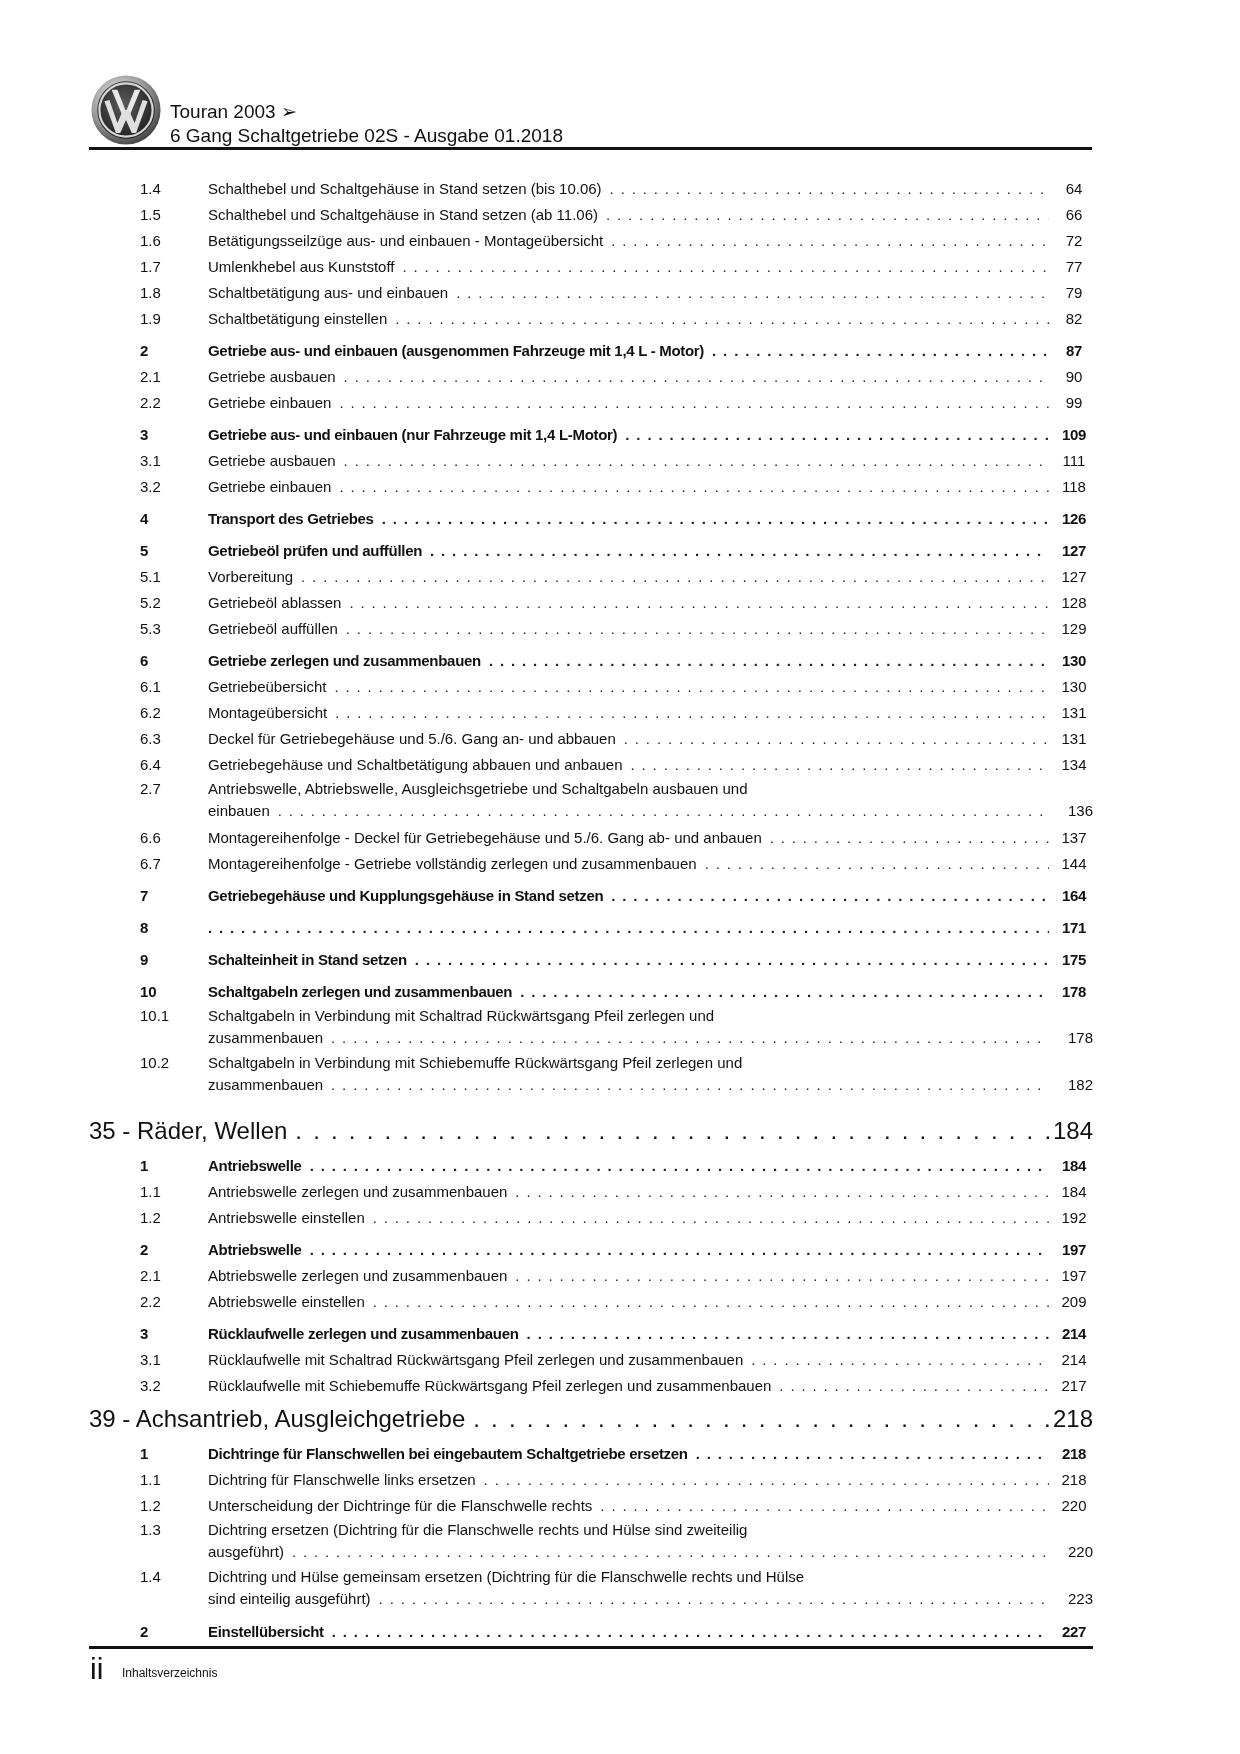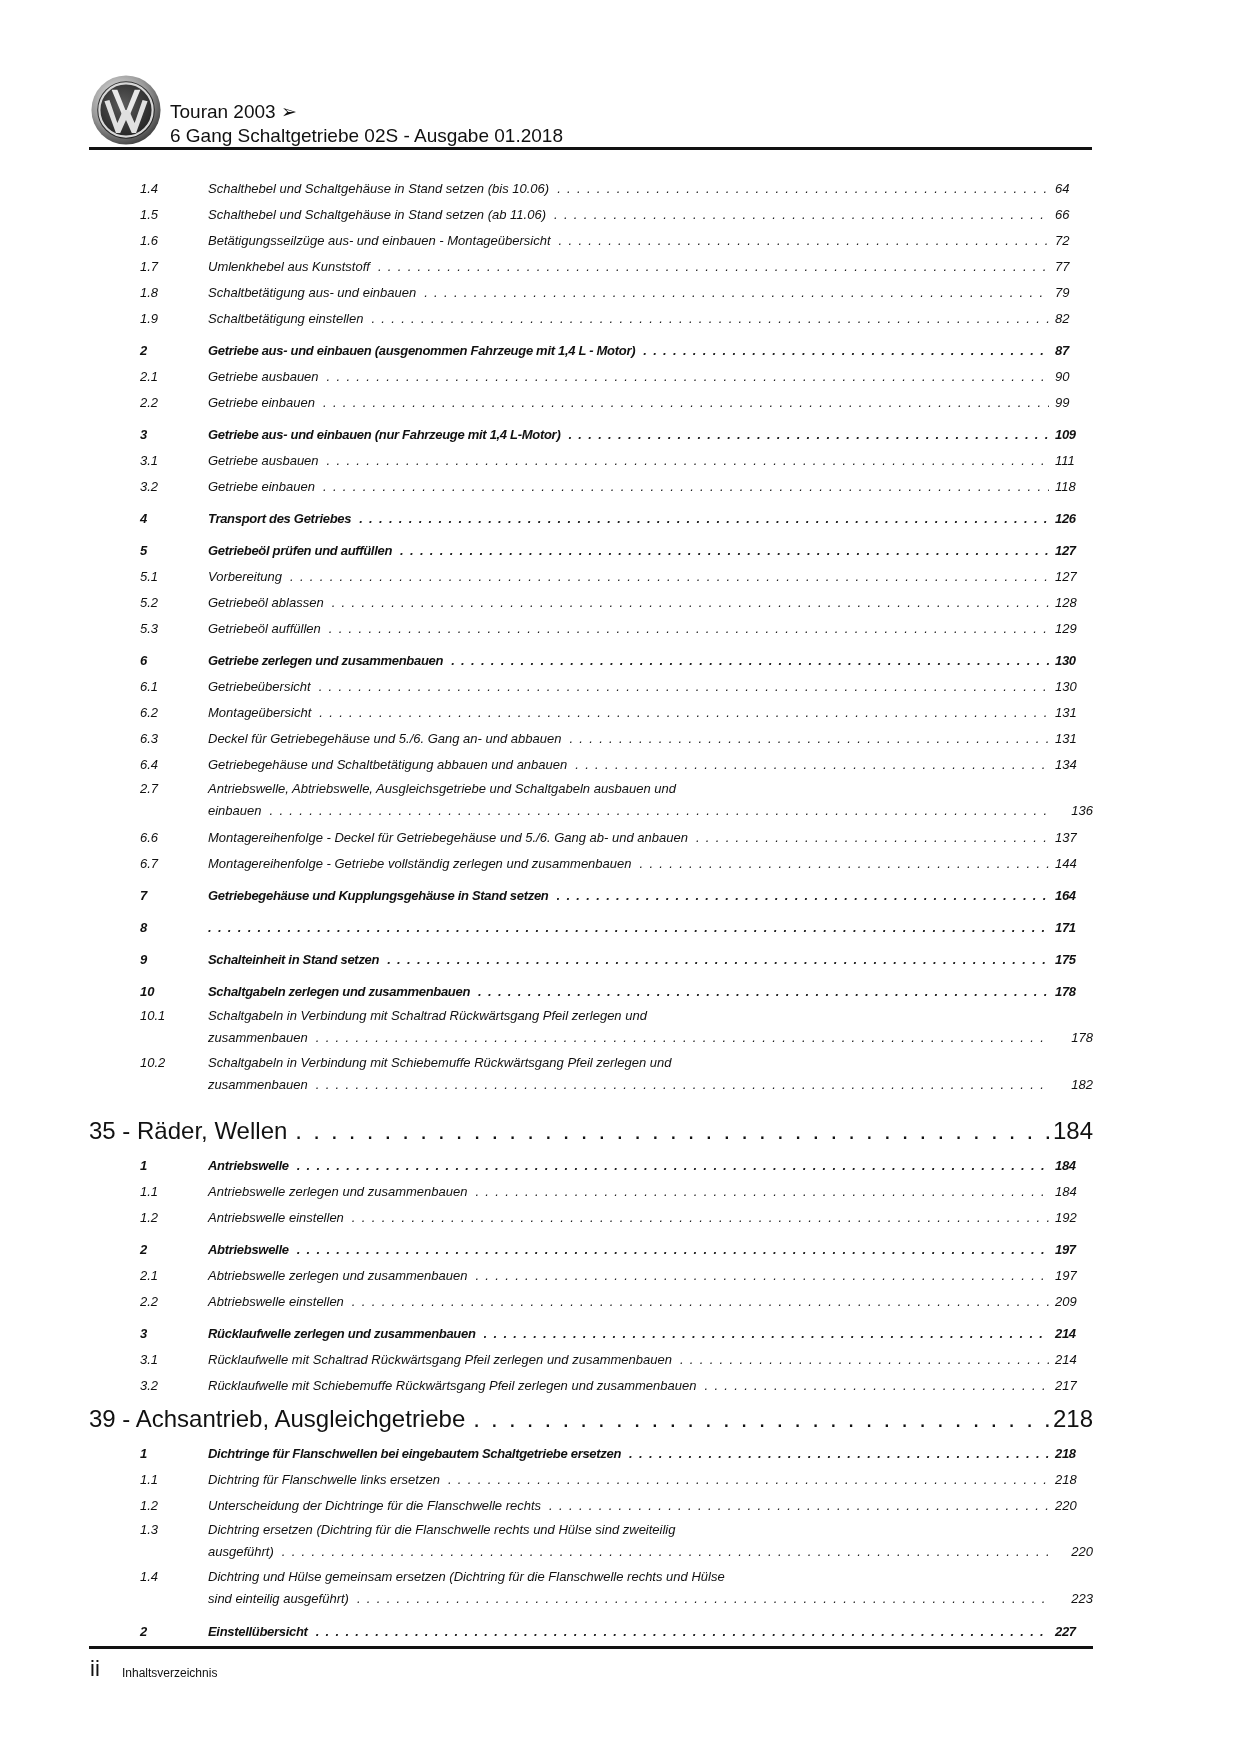--- a/index.html
+++ b/index.html
@@ -2,45 +2,45 @@
 <html><head>
 <meta charset="utf-8">
 <style>
   html, body { margin: 0; padding: 0; background: #ffffff; }
   body { width: 1240px; height: 1754px; position: relative; overflow: hidden;
          font-family: "Liberation Sans", sans-serif; color: #111; }
   .logo { position: absolute; left: 90px; top: 74px; width: 72px; height: 72px; }
   .hdr-text { position: absolute; left: 170px; top: 100px; font-size: 19px; line-height: 24px; color: #111; }
   .hdr-line { position: absolute; left: 89px; top: 147px; width: 1003px; height: 3px; background: #111; }
   .toc { position: absolute; left: 89px; top: 176px; width: 1004px; }
-  .row { position: relative; display: flex; align-items: flex-end; font-size: 13px; line-height: 26px; height: 26px; font-style: italic; }
+  .row { position: relative; display: flex; align-items: flex-end; font-size: 15px; line-height: 26px; height: 26px; }
   .row .num { position: absolute; left: 51px; top: 0; }
   .row .title { position: absolute; left: 119px; right: 0; top: 0; display: flex; }
   .row .title .t { white-space: nowrap; padding-right: 8px; background: #fff; }
   .row .title .dots { flex: 1; overflow: hidden; white-space: nowrap; letter-spacing: 5.2px; color: #222; }
   .row .title .dots::before { content: ". . . . . . . . . . . . . . . . . . . . . . . . . . . . . . . . . . . . . . . . . . . . . . . . . . . . . . . . . . . . . . . . . . . . . . . . . . . . . . . . . . . . . . . . . . . . . . . . . . . . . . . . . . . . . . . . . . . . . . . . ."; letter-spacing: 0; word-spacing: 2.7px; }
-  .row .title .pg { white-space: nowrap; padding-left: 6px; min-width: 38px; text-align: left; }
+  .row .title .pg { white-space: nowrap; padding-left: 6px; min-width: 38px; text-align: center; }
   .row.bold { font-weight: bold; margin-top: 6px; letter-spacing: -0.3px; }
   .row.bold .num { letter-spacing: 0; }
   .row.two { height: 47px; }
   .row.two .title { display: block; }
   .row.two .line1 { white-space: nowrap; line-height: 21px; }
   .row.two .line2 { display: flex; line-height: 24px; align-items: center; }
   .row.two .line2 .t { white-space: nowrap; padding-right: 8px; }
   .row.two .line2 .dots { flex: 1; overflow: hidden; white-space: nowrap; }
   .row.two .line2 .dots::before { content: ". . . . . . . . . . . . . . . . . . . . . . . . . . . . . . . . . . . . . . . . . . . . . . . . . . . . . . . . . . . . . . . . . . . . . . . . . . . . . . . . . . . . . . . . . . . . . . . . . . . . . . . . . . . . . . . . . . . . . . . . ."; word-spacing: 2.7px; }
   .row.two .line2 .pg { white-space: nowrap; padding-left: 6px; min-width: 38px; text-align: right; }
   .row.two .num { top: 0; line-height: 21px; }
   .chap { display: flex; font-size: 24px; line-height: 32px; height: 32px; margin-top: 16px; margin-bottom: 2px; }
   .chap .t { white-space: nowrap; padding-right: 8px; }
   .chap .dots { flex: 1; overflow: hidden; white-space: nowrap; }
   .chap .dots::before { content: ". . . . . . . . . . . . . . . . . . . . . . . . . . . . . . . . . . . . . . . . . . . . . . . . . . . . . . . . . . . . . . . . . . . . . . . . . . . . . . . . . . . . . . . . . . . . . . . . . ."; word-spacing: 4.5px; }
   .chap .pg { white-space: nowrap; }
   .ftr-line { position: absolute; left: 89px; top: 1646px; width: 1004px; height: 3px; background: #111; }
-  .ftr-num { position: absolute; left: 90px; top: 1652px; font-size: 22px; line-height: 34px; }
+  .ftr-num { position: absolute; left: 90px; top: 1652px; font-size: 30px; line-height: 34px; }
   .ftr-text { position: absolute; left: 122px; top: 1664px; font-size: 12px; line-height: 18px; }
 </style>
 </head>
 <body>
 
 <svg class="logo" viewBox="0 0 100 100">
   <defs>
     <radialGradient id="g1" cx="40%" cy="35%" r="70%">
       <stop offset="0%" stop-color="#f4f4f4"></stop>
       <stop offset="60%" stop-color="#9a9a9a"></stop>

